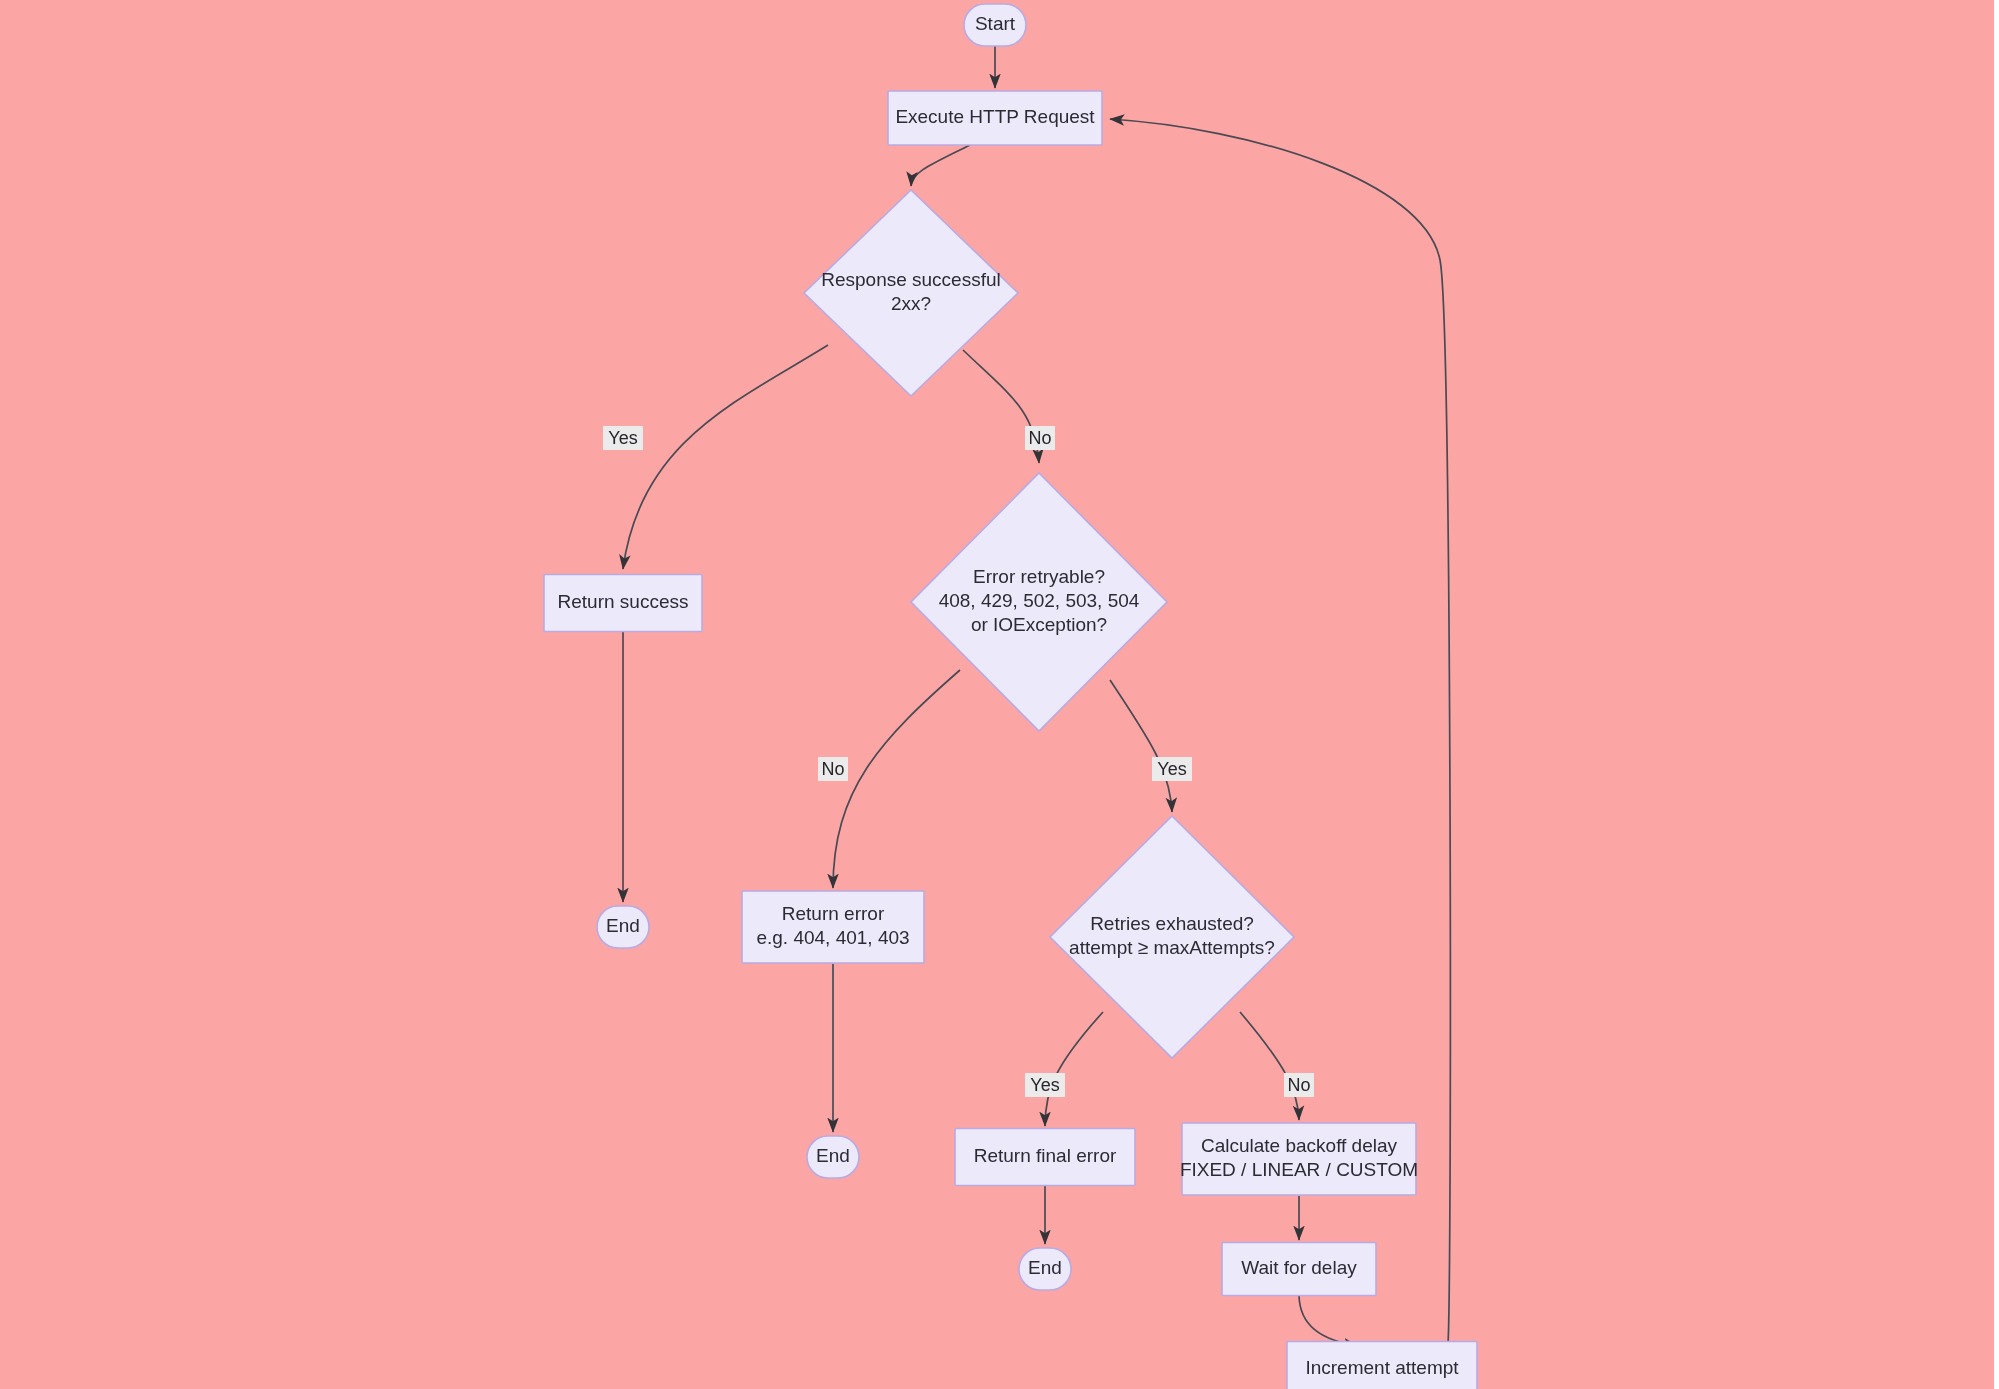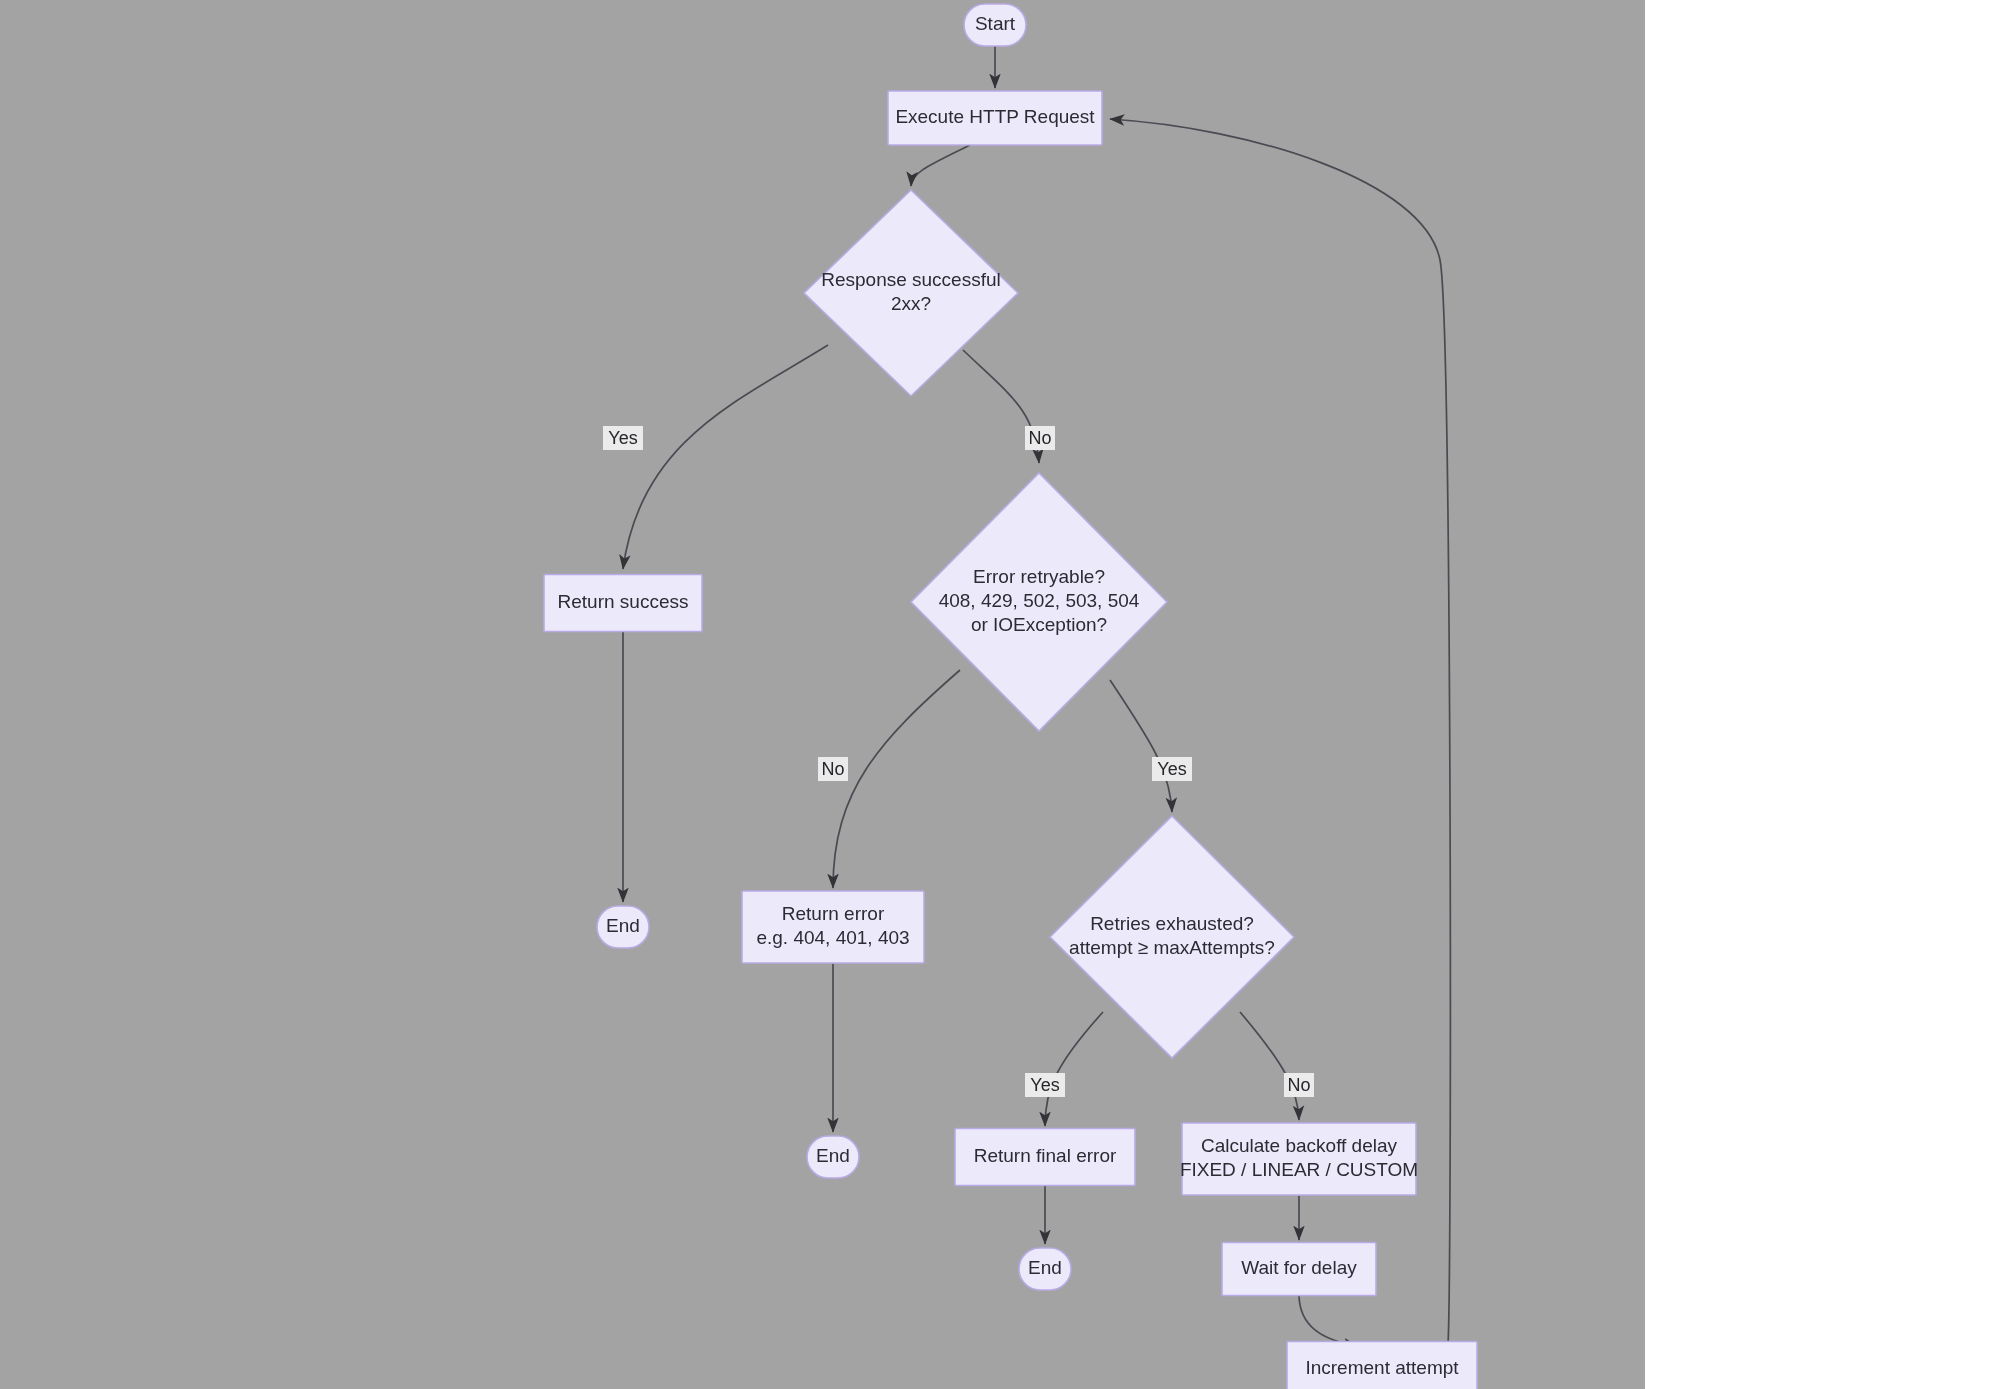--- a/index.html
+++ b/index.html
@@ -8,23 +8,23 @@
     background: #ffffff;
   }
   body {
     width: 1999px;
     height: 1389px;
     overflow: hidden;
     font-family: "Liberation Sans", sans-serif;
   }
   #flowchart-root {
     position: relative;
-    width: 1645px;
+    width: 1994px;
     height: 1389px;
-    background: #a3a3a3;
+    background: #fca5a5;
   }
   svg#flow-svg {
     position: absolute;
     top: 0;
     left: 0;
     width: 1999px;
     height: 1389px;
     display: block;
   }
   .node-shape {

